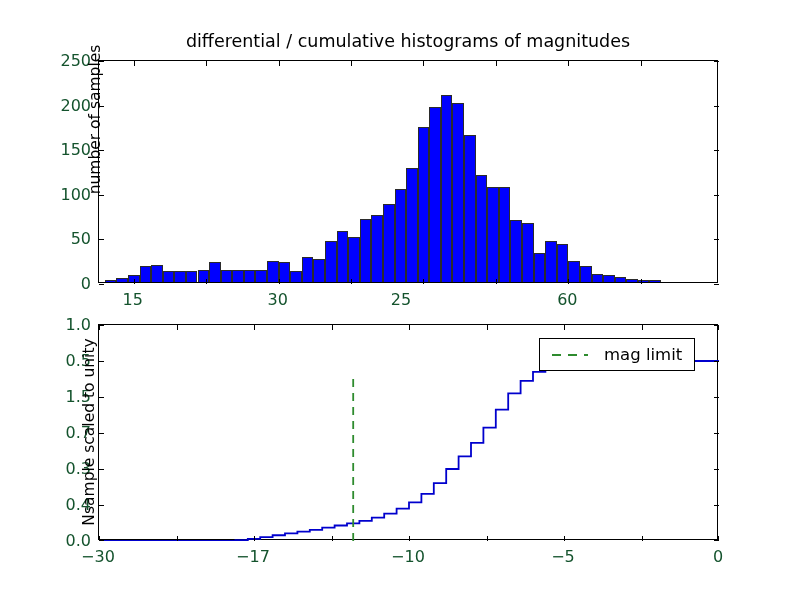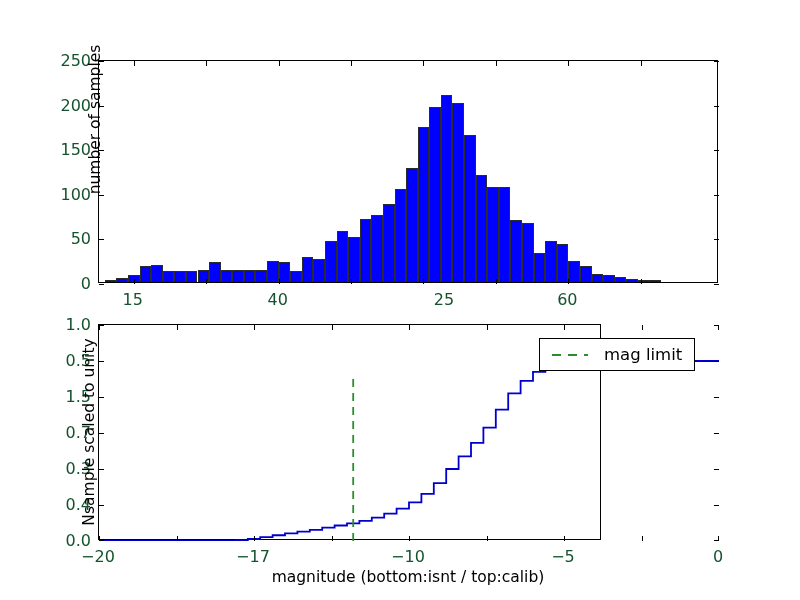--- a/index.html
+++ b/index.html
@@ -1,21 +1,21 @@
 <!DOCTYPE html>
 <html><head>
 <meta charset="utf-8">
 <style>
   html,body{margin:0;padding:0;background:#ffffff;}
   body{width:800px;height:600px;font-family:"DejaVu Sans","Liberation Sans",sans-serif;overflow:hidden;}
   #figure{position:relative;width:800px;height:600px;background:#ffffff;}
 
   .axes{position:absolute;box-sizing:border-box;border:1.2px solid #000;background:#ffffff;}
   #top-axes{left:98px;top:60px;width:620px;height:223px;}
-  #bottom-axes{left:98px;top:324px;width:503px;height:216px;}
+  #bottom-axes{left:98px;top:324px;width:620px;height:216px;}
 
   .plot-title{
     position:absolute;left:98px;top:31px;width:620px;
     text-align:center;font-size:17.5px;color:#000;white-space:nowrap;
   }
 
   
   .tick{position:absolute;background:#000;}
   .xtick-top{width:1px;height:5px;}
   .xtick-bot{width:1px;height:5px;}
@@ -55,20 +55,21 @@
     padding:6px 12px 6px 10px;display:flex;align-items:center;gap:14px;
   }
   #legend-dash{display:block;}
   #legend-label{font-size:16.5px;color:#000;white-space:nowrap;}
 </style>
 </head>
 <body>
 
 <div id="figure">
 
+  <div class="plot-title">differential / cumulative histograms of magnitudes</div>
 
   <div class="axes" id="top-axes">
     <div id="hist-layer">
         <div class="bar" style="left: 5.79439px; width: 11.5888px; height: 1.784px; background: rgb(0, 0, 255); border-color: rgb(43, 43, 43);"></div>
         <div class="bar" style="left: 17.3832px; width: 11.5888px; height: 3.568px; background: rgb(0, 0, 255); border-color: rgb(43, 43, 43);"></div>
         <div class="bar" style="left: 28.972px; width: 11.5888px; height: 7.136px; background: rgb(0, 0, 255); border-color: rgb(43, 43, 43);"></div>
         <div class="bar" style="left: 40.5607px; width: 11.5888px; height: 16.056px; background: rgb(0, 0, 255); border-color: rgb(43, 43, 43);"></div>
         <div class="bar" style="left: 52.1495px; width: 11.5888px; height: 16.948px; background: rgb(0, 0, 255); border-color: rgb(43, 43, 43);"></div>
         <div class="bar" style="left: 63.7383px; width: 11.5888px; height: 10.704px; background: rgb(0, 0, 255); border-color: rgb(43, 43, 43);"></div>
         <div class="bar" style="left: 75.3271px; width: 11.5888px; height: 10.704px; background: rgb(0, 0, 255); border-color: rgb(43, 43, 43);"></div>
@@ -140,22 +141,22 @@
         <div class="tick ytick" style="left: 0px; top: 89.2px;"></div>
         <div class="tick ytick" style="left: 615px; top: 89.2px;"></div>
         <div class="tick ytick" style="left: 0px; top: 44.6px;"></div>
         <div class="tick ytick" style="left: 615px; top: 44.6px;"></div>
         <div class="tick ytick" style="left: 0px; top: 0px;"></div>
         <div class="tick ytick" style="left: 615px; top: 0px;"></div>
       </div>
   </div>
   <div id="top-labels">
       <div class="ticklabel xlab" style="left: 132.766px; top: 290px;">15</div>
-      <div class="ticklabel xlab" style="left: 277.626px; top: 290px;">40</div>
-      <div class="ticklabel xlab" style="left: 444px; top: 290px;">25</div>
+      <div class="ticklabel xlab" style="left: 277.626px; top: 290px;">30</div>
+      <div class="ticklabel xlab" style="left: 401px; top: 290px;">25</div>
       <div class="ticklabel xlab" style="left: 567.346px; top: 290px;">60</div>
       <div class="ticklabel ylab" style="right: 709px; left: auto; top: 283px;">0</div>
       <div class="ticklabel ylab" style="right: 709px; left: auto; top: 238.4px;">50</div>
       <div class="ticklabel ylab" style="right: 709px; left: auto; top: 193.8px;">100</div>
       <div class="ticklabel ylab" style="right: 709px; left: auto; top: 149.2px;">150</div>
       <div class="ticklabel ylab" style="right: 709px; left: auto; top: 104.6px;">200</div>
       <div class="ticklabel ylab" style="right: 709px; left: auto; top: 60px;">250</div>
     </div>
   <div class="axis-title" id="ylabel-top-wrap" style="position:absolute;left:98px;top:60px;width:0;height:0;">
     <div class="axis-title" id="ylabel-top">number of samples</div>
@@ -204,31 +205,30 @@
       </div>
 
     <div id="legend">
       <svg id="legend-dash" width="40" height="12" viewBox="0 0 40 12">
         <line x1="2" y1="6" x2="38" y2="6" stroke="#2e8b2e" stroke-width="2" stroke-dasharray="9,7"></line>
       </svg>
       <span id="legend-label">mag limit</span>
     </div>
   </div>
   <div id="bot-labels">
-      <div class="ticklabel xlab" style="left: 98px; top: 547px;">−20</div>
+      <div class="ticklabel xlab" style="left: 98px; top: 547px;">−30</div>
       <div class="ticklabel xlab" style="left: 253px; top: 547px;">−17</div>
       <div class="ticklabel xlab" style="left: 408px; top: 547px;">−10</div>
       <div class="ticklabel xlab" style="left: 563px; top: 547px;">−5</div>
       <div class="ticklabel xlab" style="left: 718px; top: 547px;">0</div>
       <div class="ticklabel ylab" style="right: 709px; top: 540px;">0.0</div>
       <div class="ticklabel ylab" style="right: 709px; top: 504px;">0.4</div>
       <div class="ticklabel ylab" style="right: 709px; top: 468px;">0.3</div>
       <div class="ticklabel ylab" style="right: 709px; top: 432px;">0.7</div>
       <div class="ticklabel ylab" style="right: 709px; top: 396px;">1.5</div>
       <div class="ticklabel ylab" style="right: 709px; top: 360px;">0.5</div>
       <div class="ticklabel ylab" style="right: 709px; top: 324px;">1.0</div>
     </div>
   <div style="position:absolute;left:98px;top:324px;width:0;height:0;">
     <div class="axis-title" id="ylabel-bottom">Nsample scaled to unity</div>
   </div>
-  <div class="axis-title" id="xlabel-bottom">magnitude (bottom:isnt / top:calib)</div>
 
 </div>
 
 </body></html>

